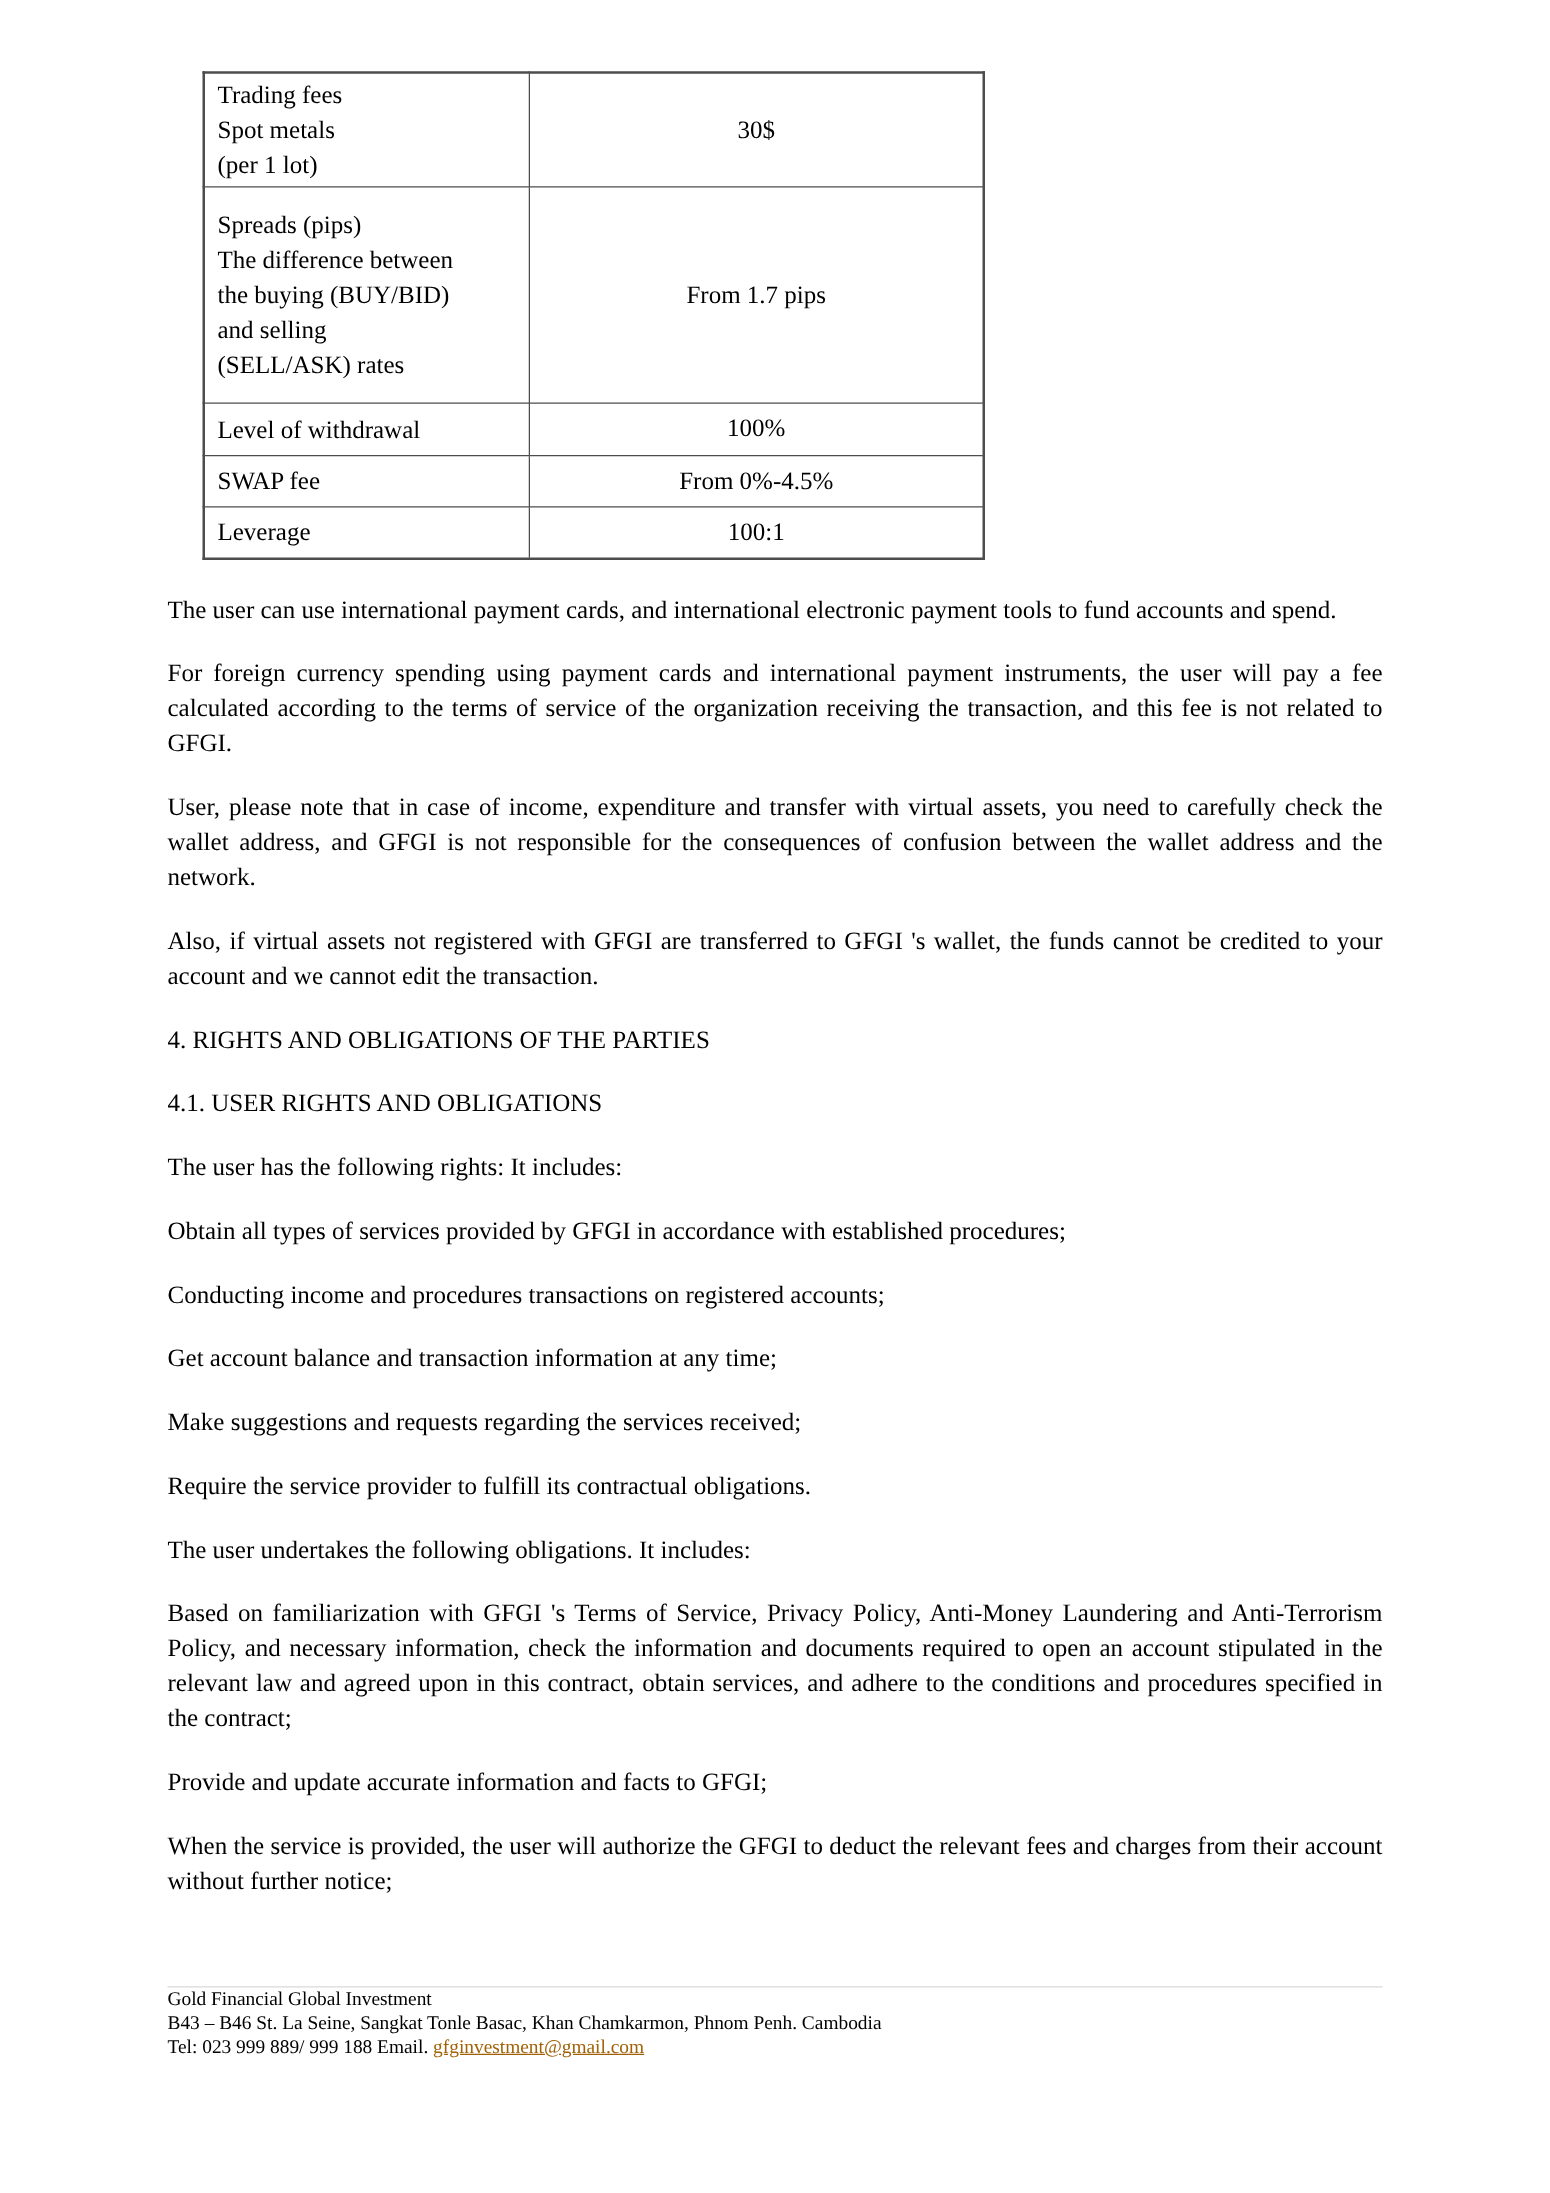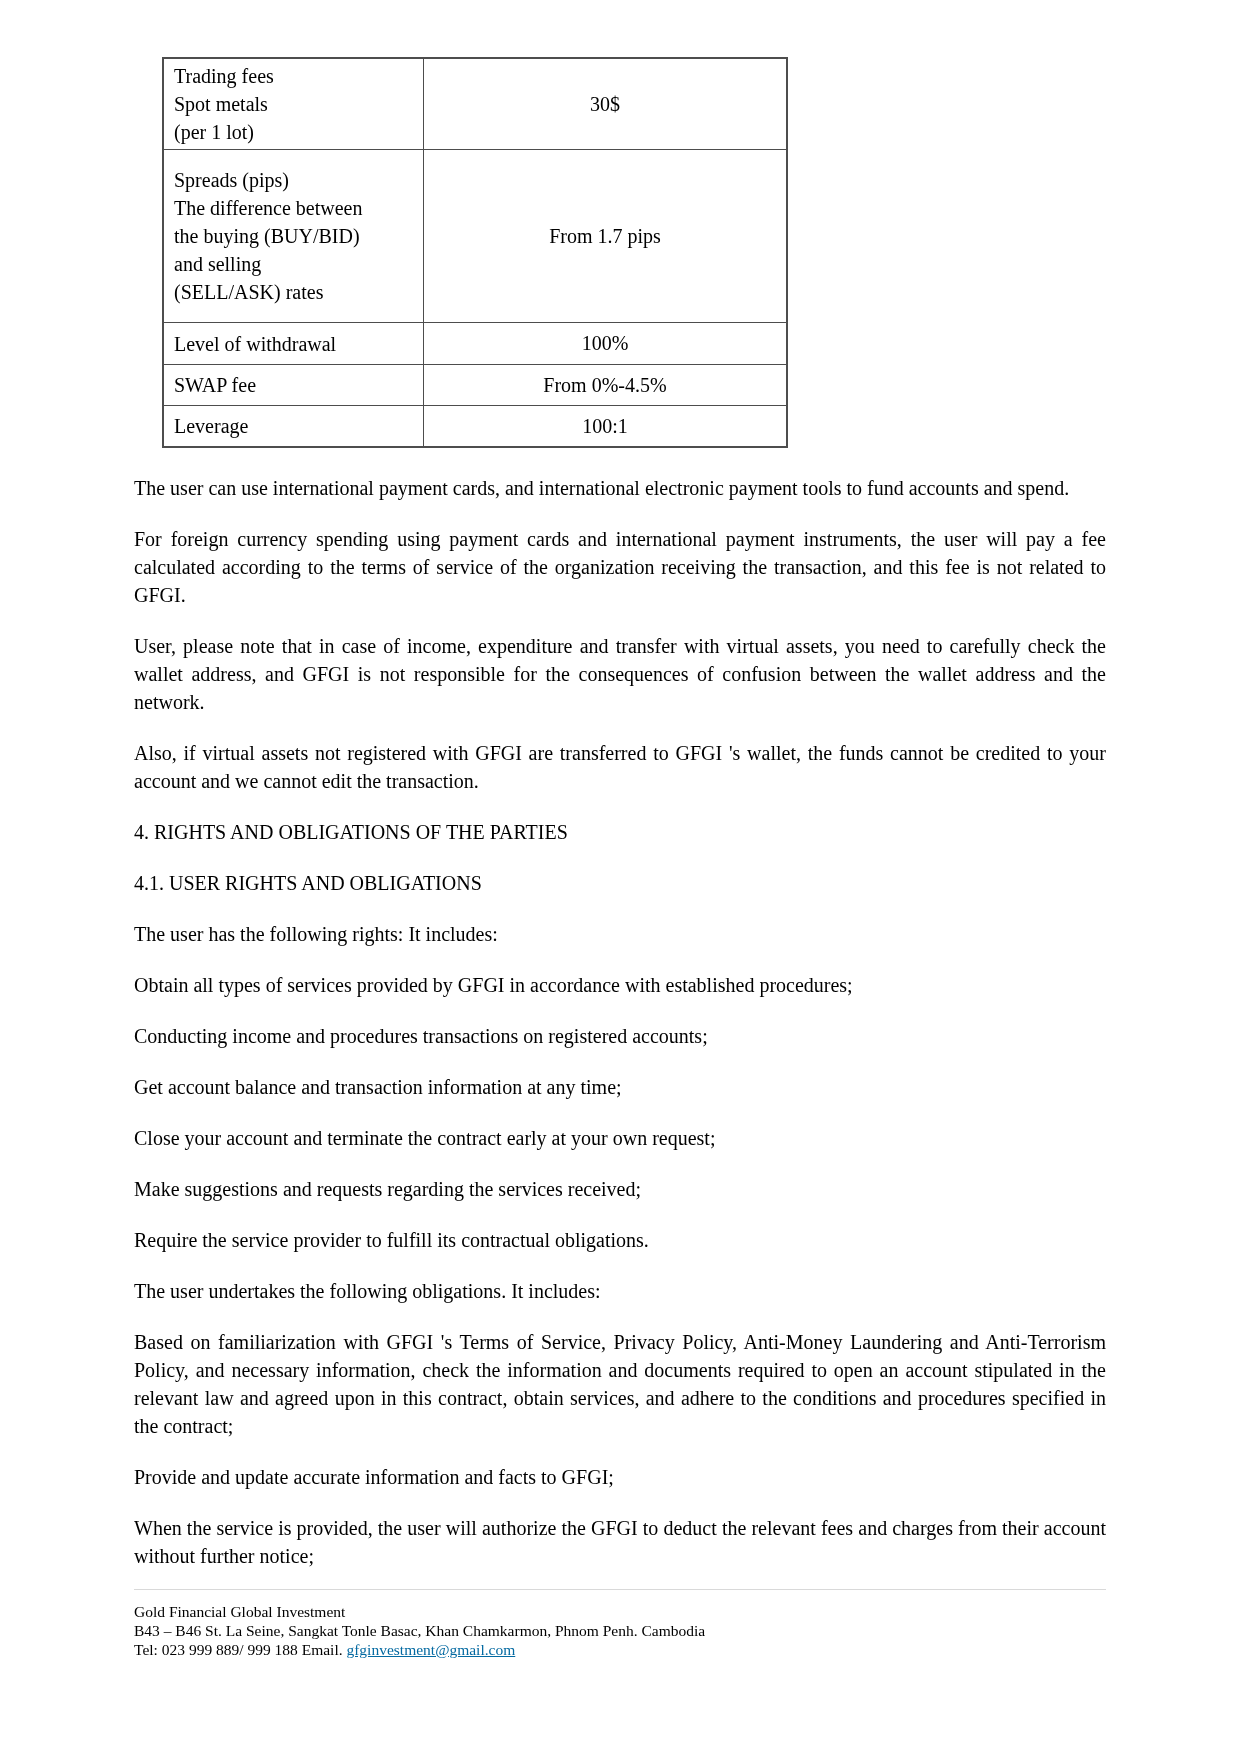--- a/index.html
+++ b/index.html
@@ -48,26 +48,26 @@
     margin:0 0 23px 0;
     line-height:28px;
     text-align:justify;
   }
   .footer{
     position:absolute;
     left:134px;
     top:1589px;
     width:972px;
     border-top:1px solid #d9d9d9;
-    padding-top:12px;
+    padding-top:0;
     font-size:15.5px;
     line-height:19px;
   }
   .footer a{
-    color:#0369a1;
+    color:#a16207;
     text-decoration:underline;
   }
 </style>
 </head>
 <body>
 
 <div class="page">
   <div class="content">
 
     <table class="fees">
@@ -114,21 +114,20 @@
     <p class="para">The user can use international payment cards, and international electronic payment tools to fund accounts and spend.</p>
     <p class="para">For foreign currency spending using payment cards and international payment instruments, the user will pay a fee calculated according to the terms of service of the organization receiving the transaction, and this fee is not related to GFGI.</p>
     <p class="para">User, please note that in case of income, expenditure and transfer with virtual assets, you need to carefully check the wallet address, and GFGI is not responsible for the consequences of confusion between the wallet address and the network.</p>
     <p class="para">Also, if virtual assets not registered with GFGI are transferred to GFGI 's wallet, the funds cannot be credited to your account and we cannot edit the transaction.</p>
     <p class="para">4. RIGHTS AND OBLIGATIONS OF THE PARTIES</p>
     <p class="para">4.1. USER RIGHTS AND OBLIGATIONS</p>
     <p class="para">The user has the following rights: It includes:</p>
     <p class="para">Obtain all types of services provided by GFGI in accordance with established procedures;</p>
     <p class="para">Conducting income and procedures transactions on registered accounts;</p>
     <p class="para">Get account balance and transaction information at any time;</p>
-    <p class="para">Close your account and terminate the contract early at your own request;</p>
     <p class="para">Make suggestions and requests regarding the services received;</p>
     <p class="para">Require the service provider to fulfill its contractual obligations.</p>
     <p class="para">The user undertakes the following obligations. It includes:</p>
     <p class="para">Based on familiarization with GFGI 's Terms of Service, Privacy Policy, Anti-Money Laundering and Anti-Terrorism Policy, and necessary information, check the information and documents required to open an account stipulated in the relevant law and agreed upon in this contract, obtain services, and adhere to the conditions and procedures specified in the contract;</p>
     <p class="para">Provide and update accurate information and facts to GFGI;</p>
     <p class="para">When the service is provided, the user will authorize the GFGI to deduct the relevant fees and charges from their account without further notice;</p>
 
   </div>
 
   <div class="footer">

